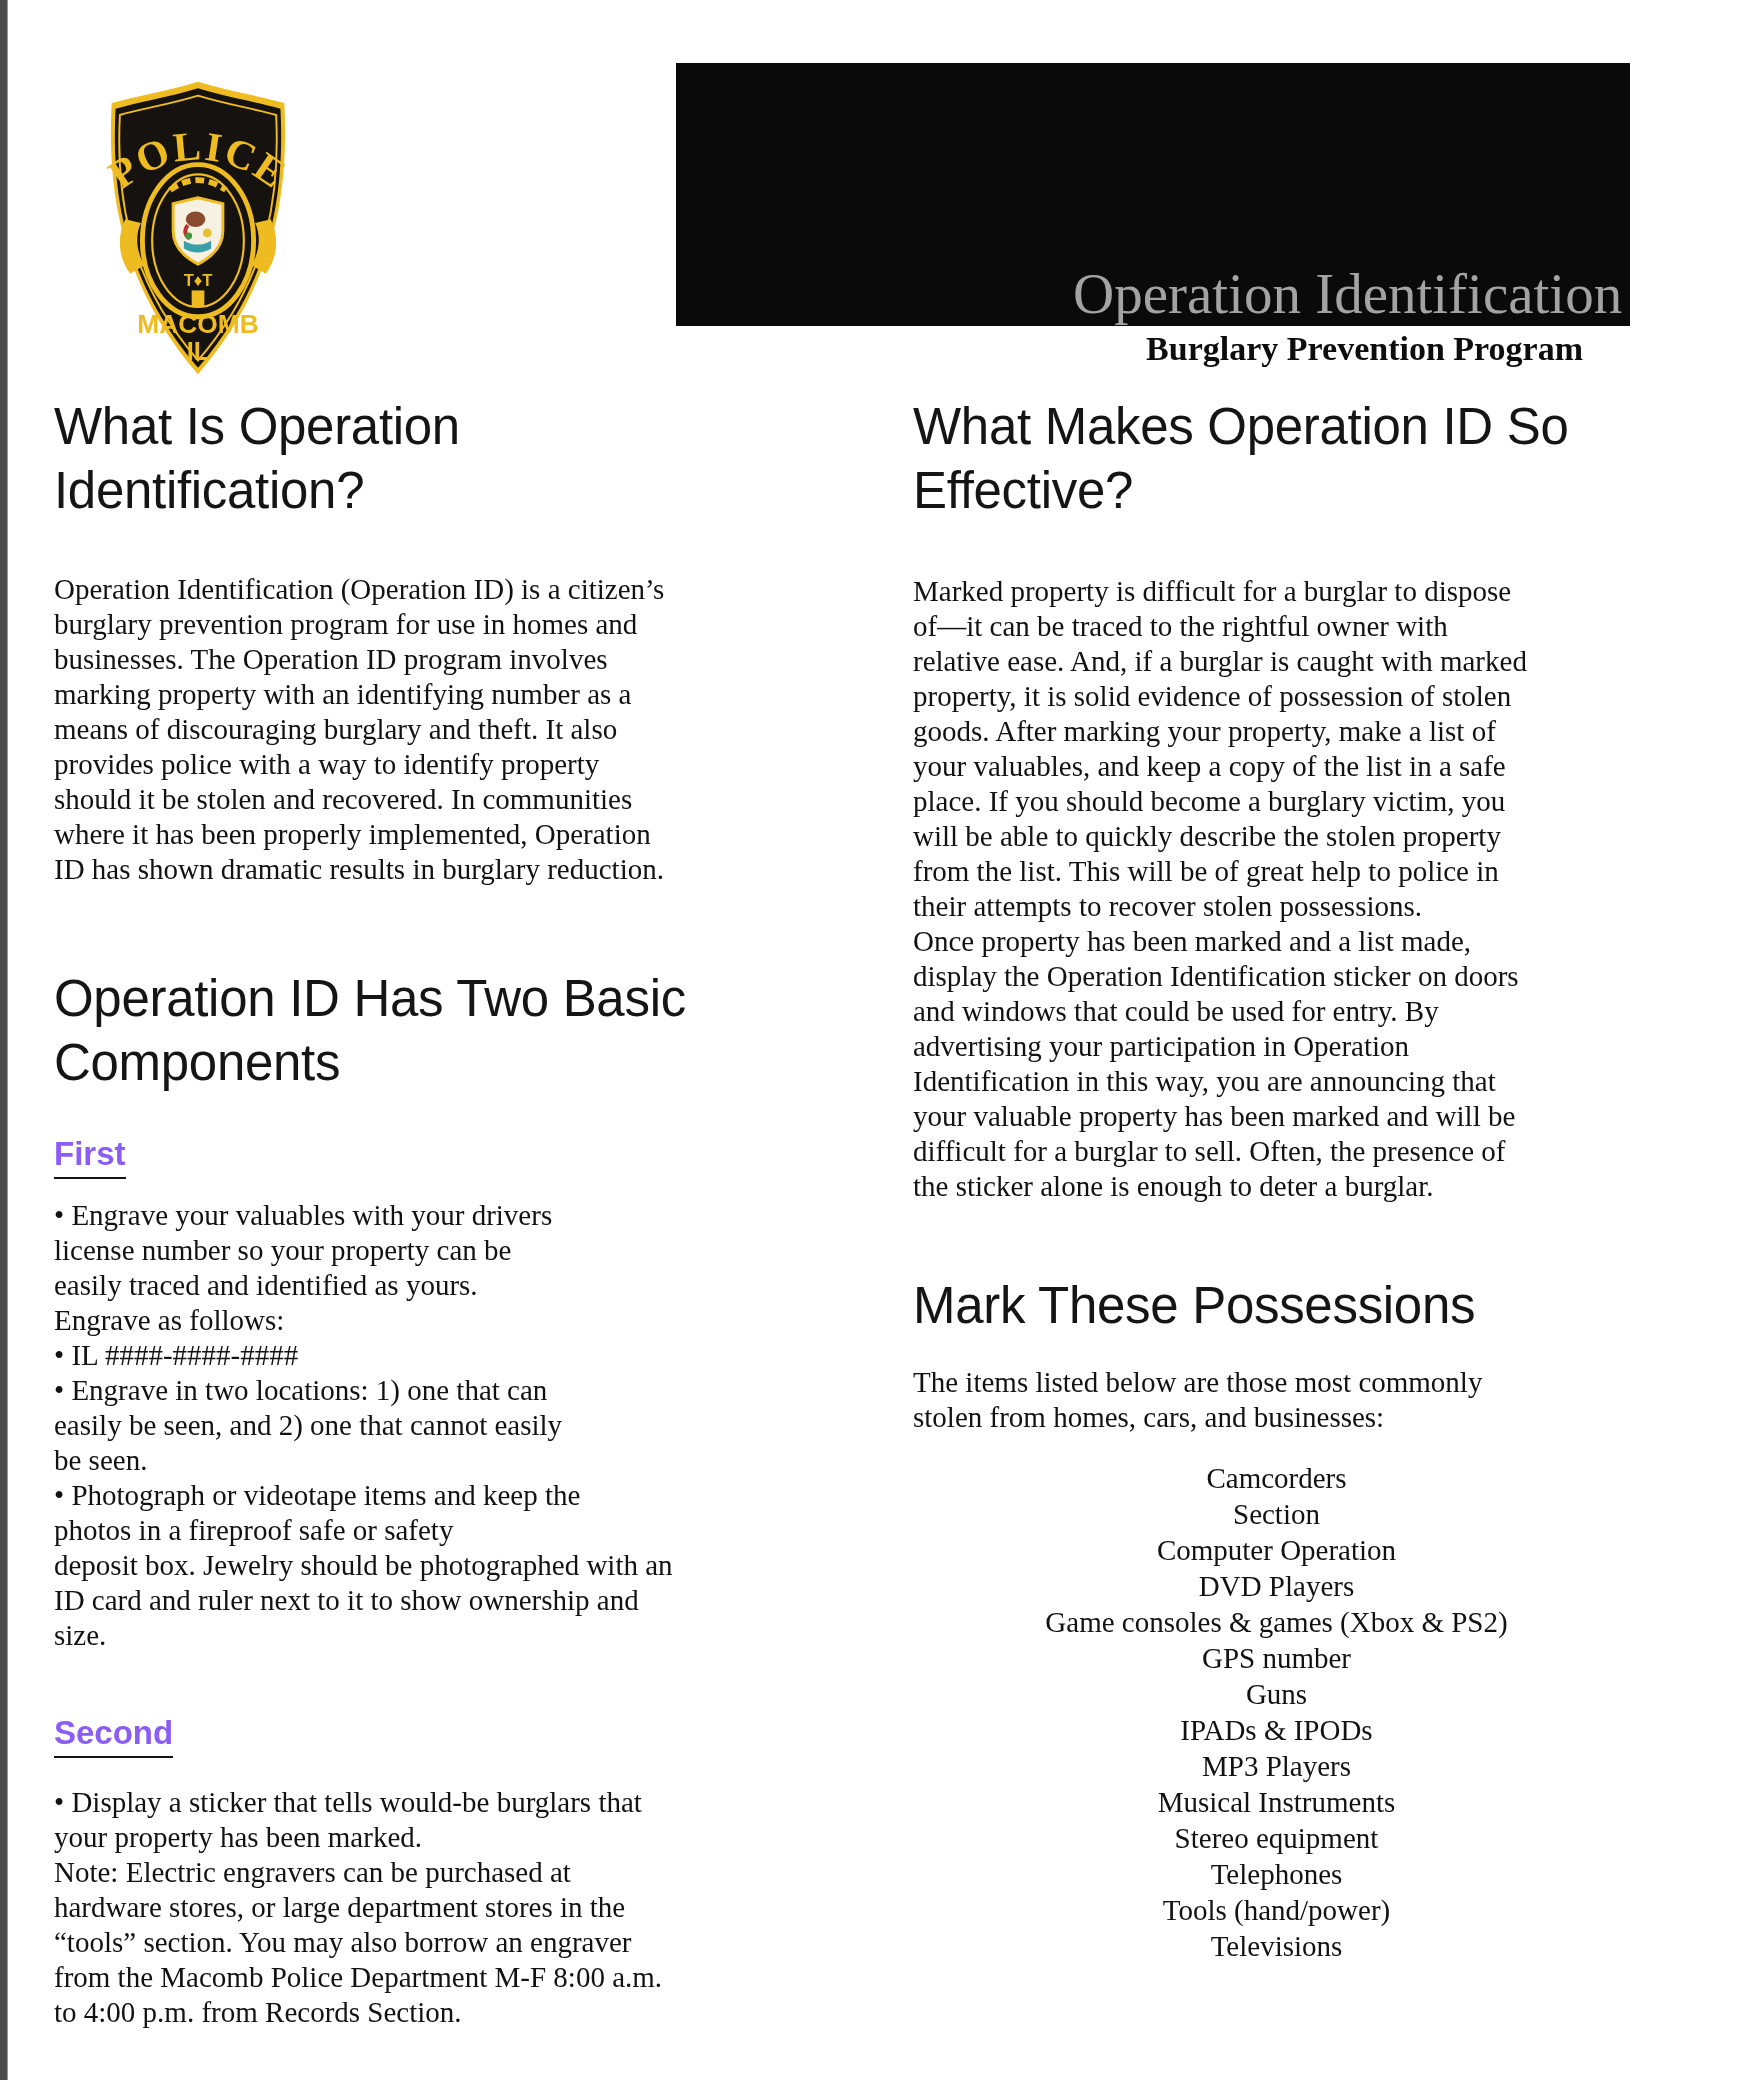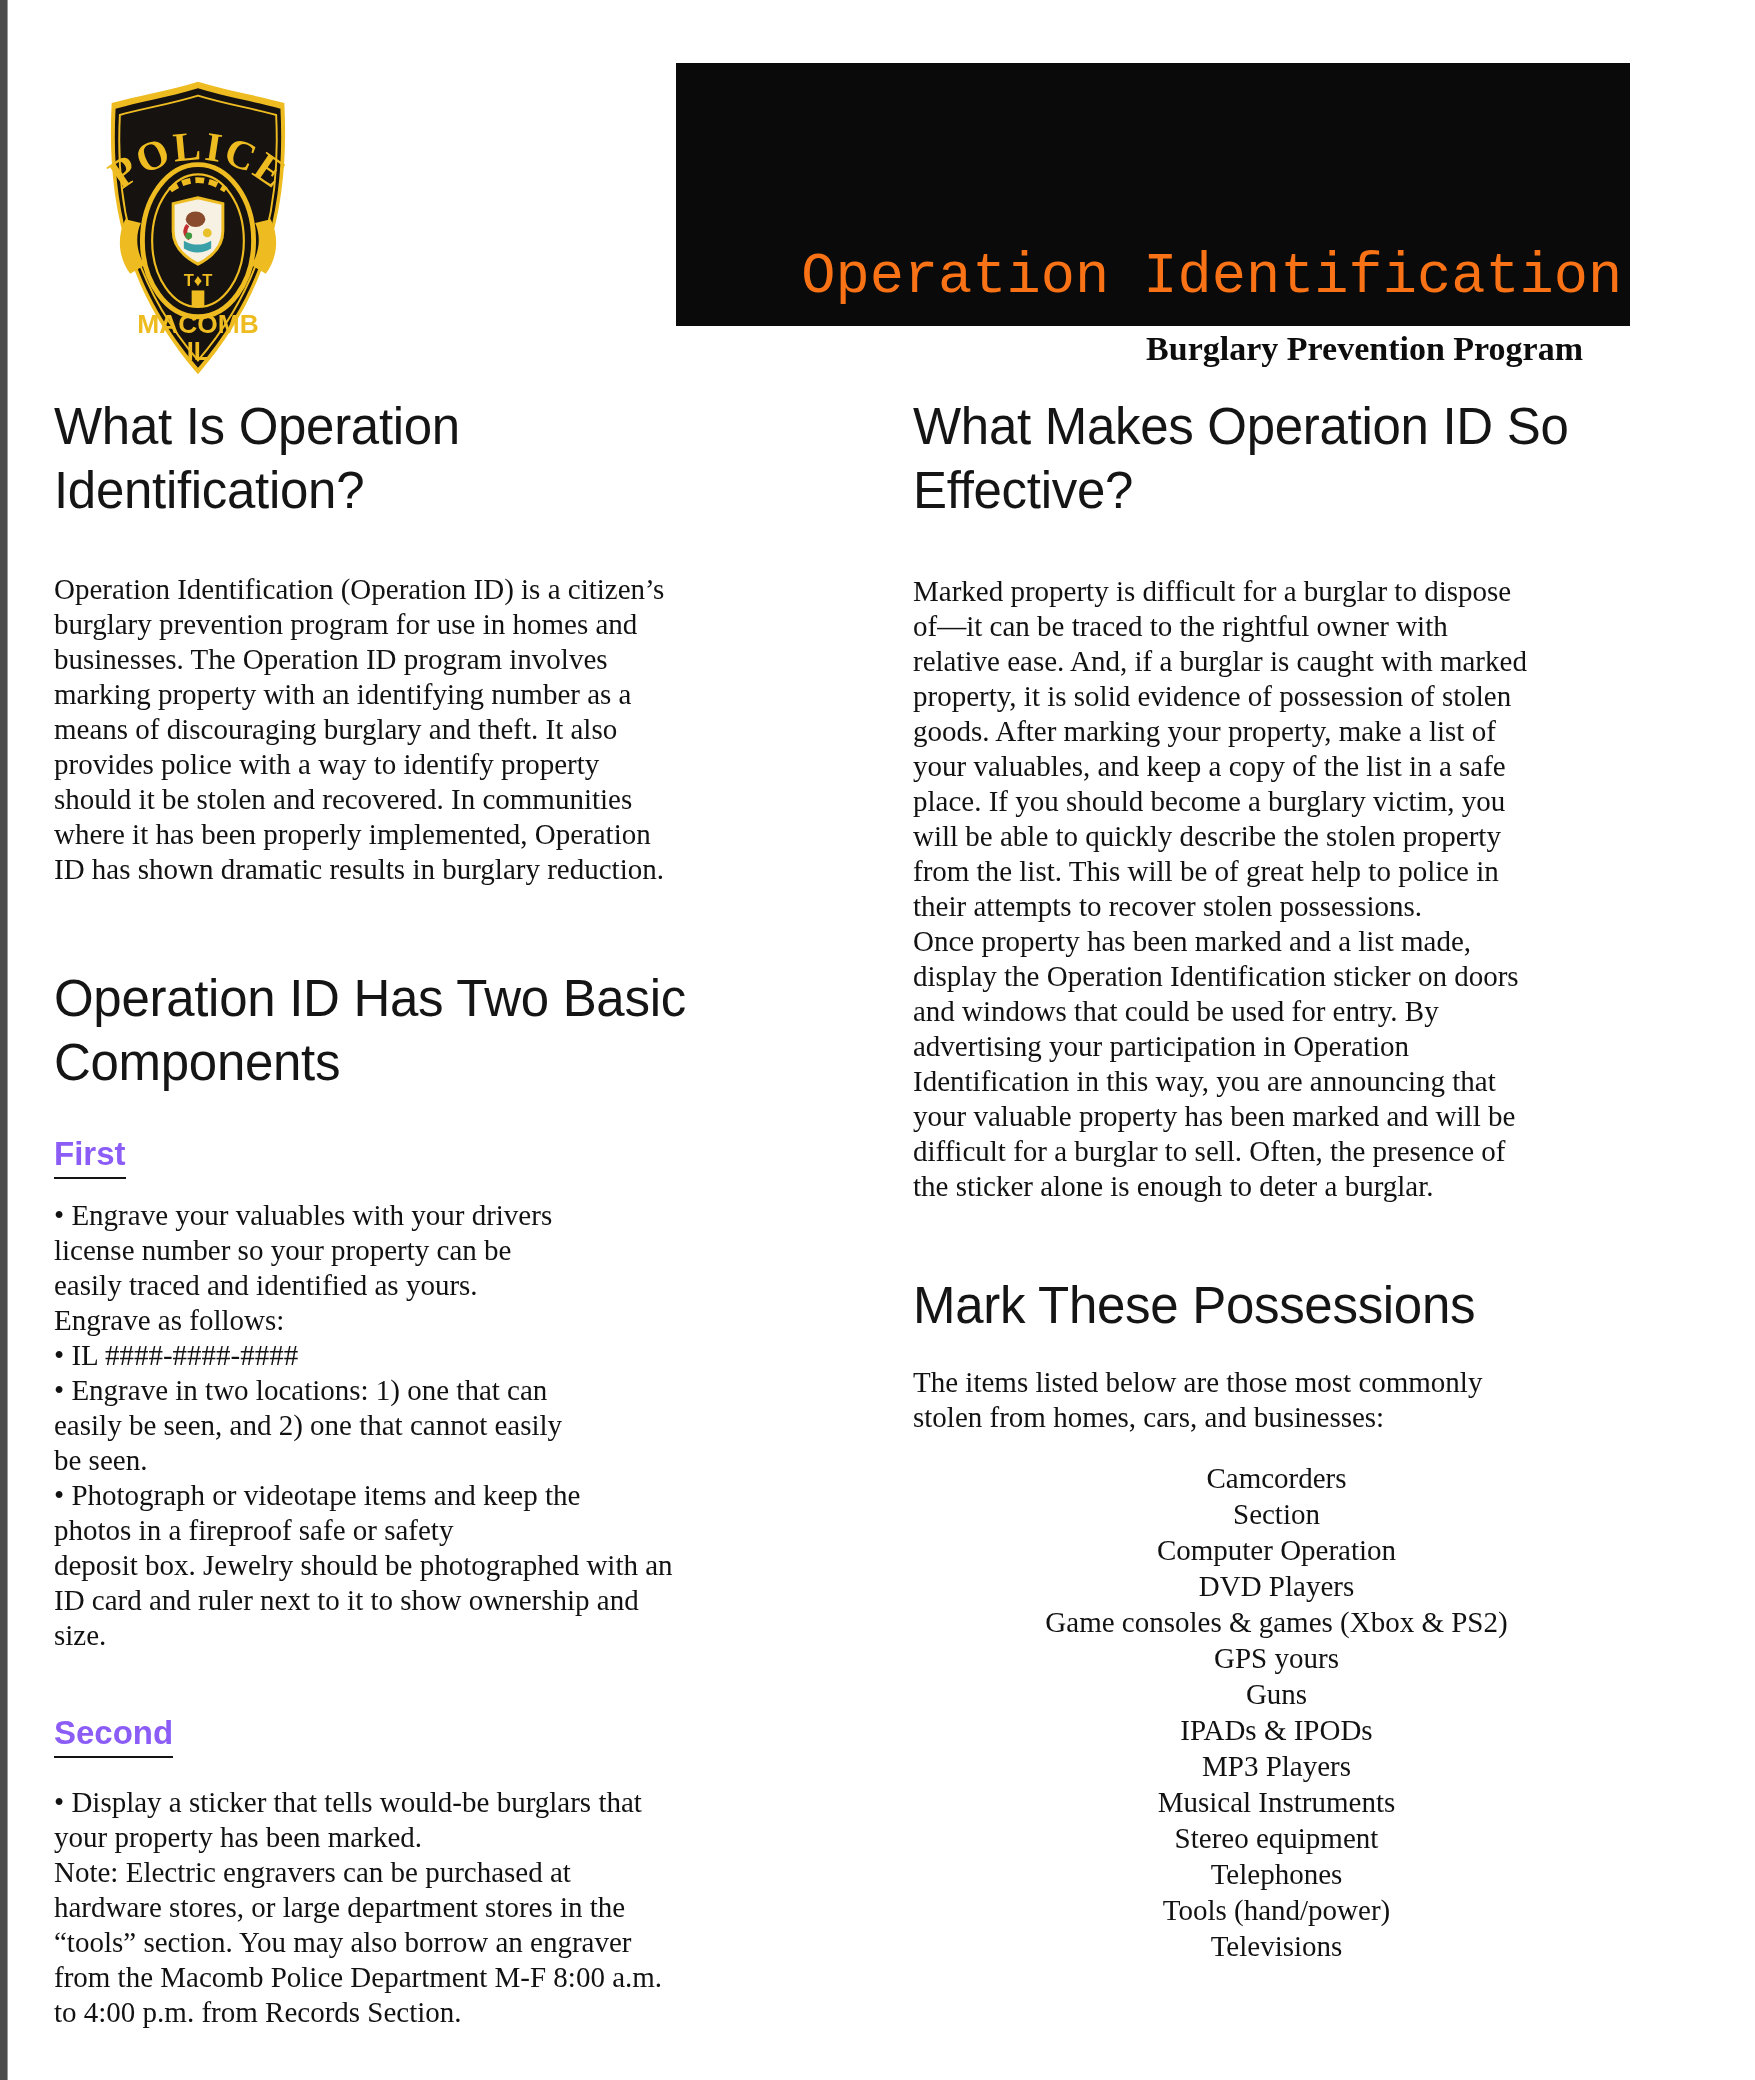--- a/index.html
+++ b/index.html
@@ -5,21 +5,21 @@
   html,body{margin:0;padding:0;background:#ffffff;}
   body{width:1755px;height:2080px;position:relative;font-family:"Liberation Serif",serif;color:#121212;overflow:hidden;}
 
   .scan-strip{position:absolute;left:0;top:0;width:6.8px;height:2080px;background:#4c4c4c;border-right:1px solid #9a9a9a;}
 
   header{position:relative;height:390px;}
 
   .badge{position:absolute;left:98px;top:76px;width:200px;height:304px;}
 
   .banner{position:absolute;left:676px;top:63px;width:954px;height:263px;background:#0a0a0a;}
-  .banner-title{position:absolute;right:7.8px;bottom:18px;font-family:Liberation Mono, monospace;font-weight:400;font-size:57px;line-height:1.05;color:#f97316;white-space:nowrap;}
+  .banner-title{position:absolute;right:7.8px;bottom:2px;font-family:Liberation Serif, serif;font-weight:400;font-size:57px;line-height:1.05;color:#a3a3a3;white-space:nowrap;}
   .banner-sub{position:absolute;left:676px;top:330px;width:954px;box-sizing:border-box;text-align:right;padding-right:47px;font-family:"Liberation Serif",serif;font-weight:700;font-size:34px;color:#0d0d0d;}
 
   main{display:grid;grid-template-columns:741px 727px;column-gap:118px;padding-left:54px;}
 
   .h1{font-family:"Liberation Sans",sans-serif;font-weight:400;font-size:51px;line-height:64px;letter-spacing:-0.3px;color:#151515;white-space:pre-line;margin:0;}
   .h1.first{margin-top:4.9px;}
   .body{font-family:"Liberation Serif",serif;font-size:29px;line-height:35px;color:#121212;white-space:pre-line;margin:0;}
   .subhead{font-family:"Liberation Sans",sans-serif;font-weight:700;font-size:33px;line-height:39px;color:#8b5cf6;margin:0;}
   .subhead span{display:inline-block;border-bottom:2.9px solid #141414;padding-bottom:3.9px;}
 
@@ -149,21 +149,21 @@
 the sticker alone is enough to deter a burglar.</p>
     <h1 class="h1 rc-h2">Mark These Possessions</h1>
     <p class="body rc-intro">The items listed below are those most commonly
 stolen from homes, cars, and businesses:</p>
     <ul class="possessions">
         <li>Camcorders</li>
         <li>Section</li>
         <li>Computer Operation</li>
         <li>DVD Players</li>
         <li>Game consoles &amp; games (Xbox &amp; PS2)</li>
-        <li>GPS yours</li>
+        <li>GPS number</li>
         <li>Guns</li>
         <li>IPADs &amp; IPODs</li>
         <li>MP3 Players</li>
         <li>Musical Instruments</li>
         <li>Stereo equipment</li>
         <li>Telephones</li>
         <li>Tools (hand/power)</li>
         <li>Televisions</li>
       </ul>
   </section>

